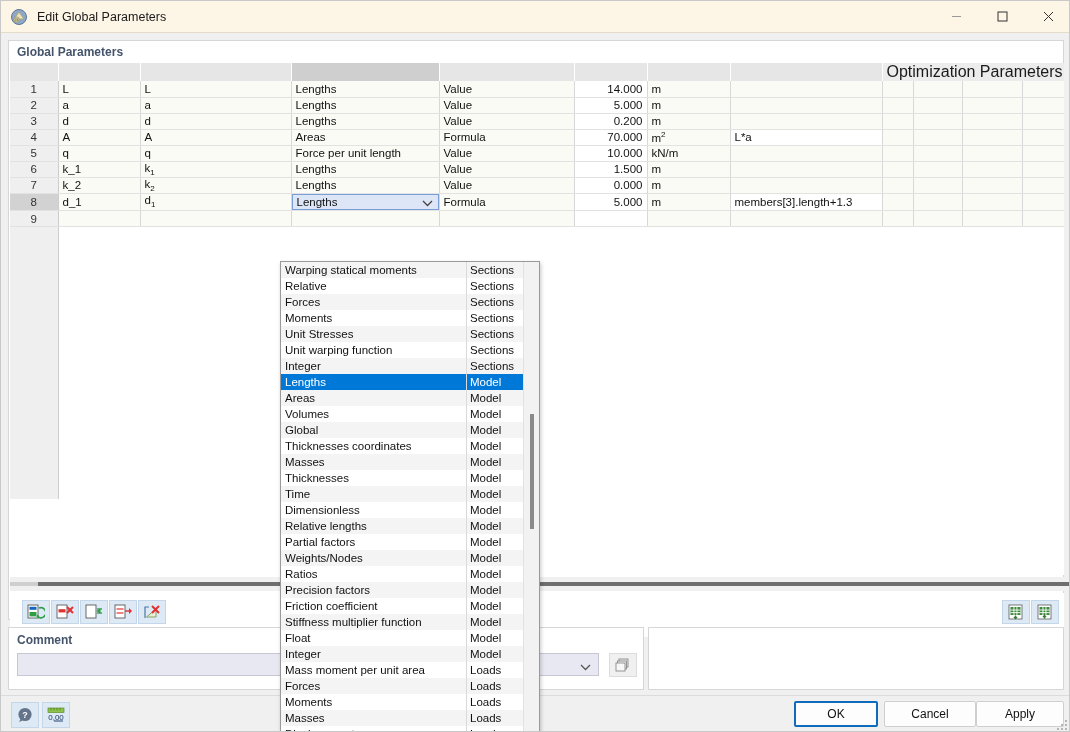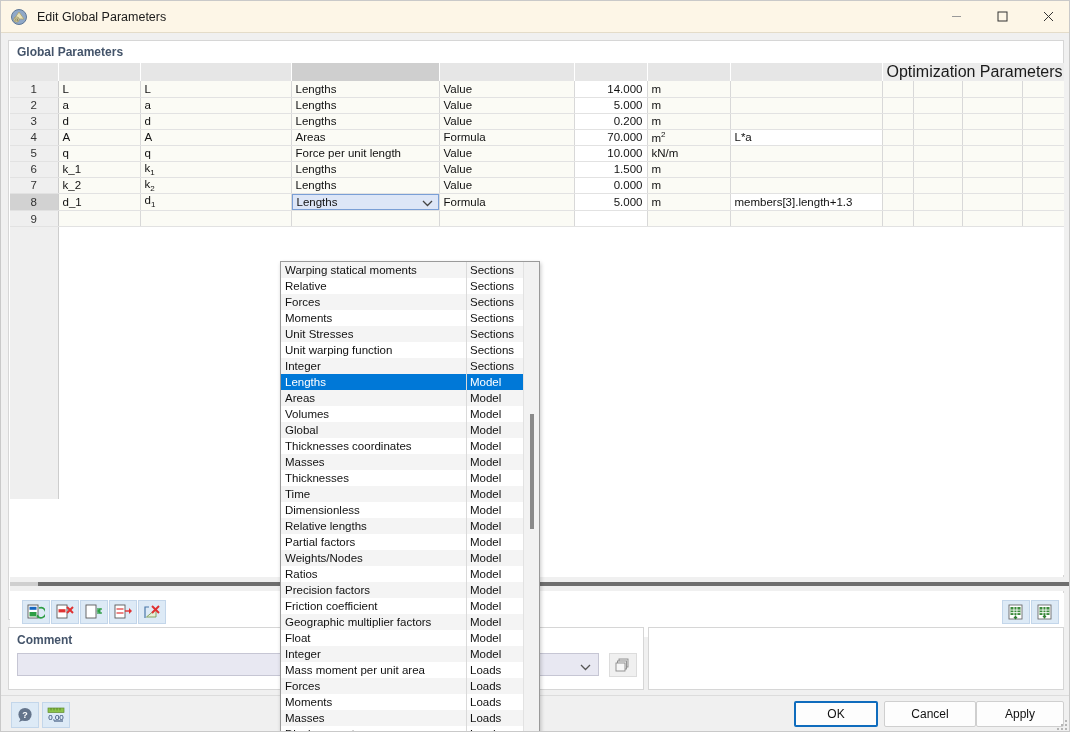--- a/index.html
+++ b/index.html
@@ -931,21 +931,21 @@
           </div>
           <div class="popitem alt" style="position: relative;">
             <span class="lbl">Precision factors</span>
             <span class="cat">Model</span>
           </div>
           <div class="popitem" style="position: relative;">
             <span class="lbl">Friction coefficient</span>
             <span class="cat">Model</span>
           </div>
           <div class="popitem alt" style="position: relative;">
-            <span class="lbl">Geographic multiplier factors</span>
+            <span class="lbl">Stiffness multiplier function</span>
             <span class="cat">Model</span>
           </div>
           <div class="popitem" style="position: relative;">
             <span class="lbl">Float</span>
             <span class="cat">Model</span>
           </div>
           <div class="popitem alt" style="position: relative;">
             <span class="lbl">Integer</span>
             <span class="cat">Model</span>
           </div>

